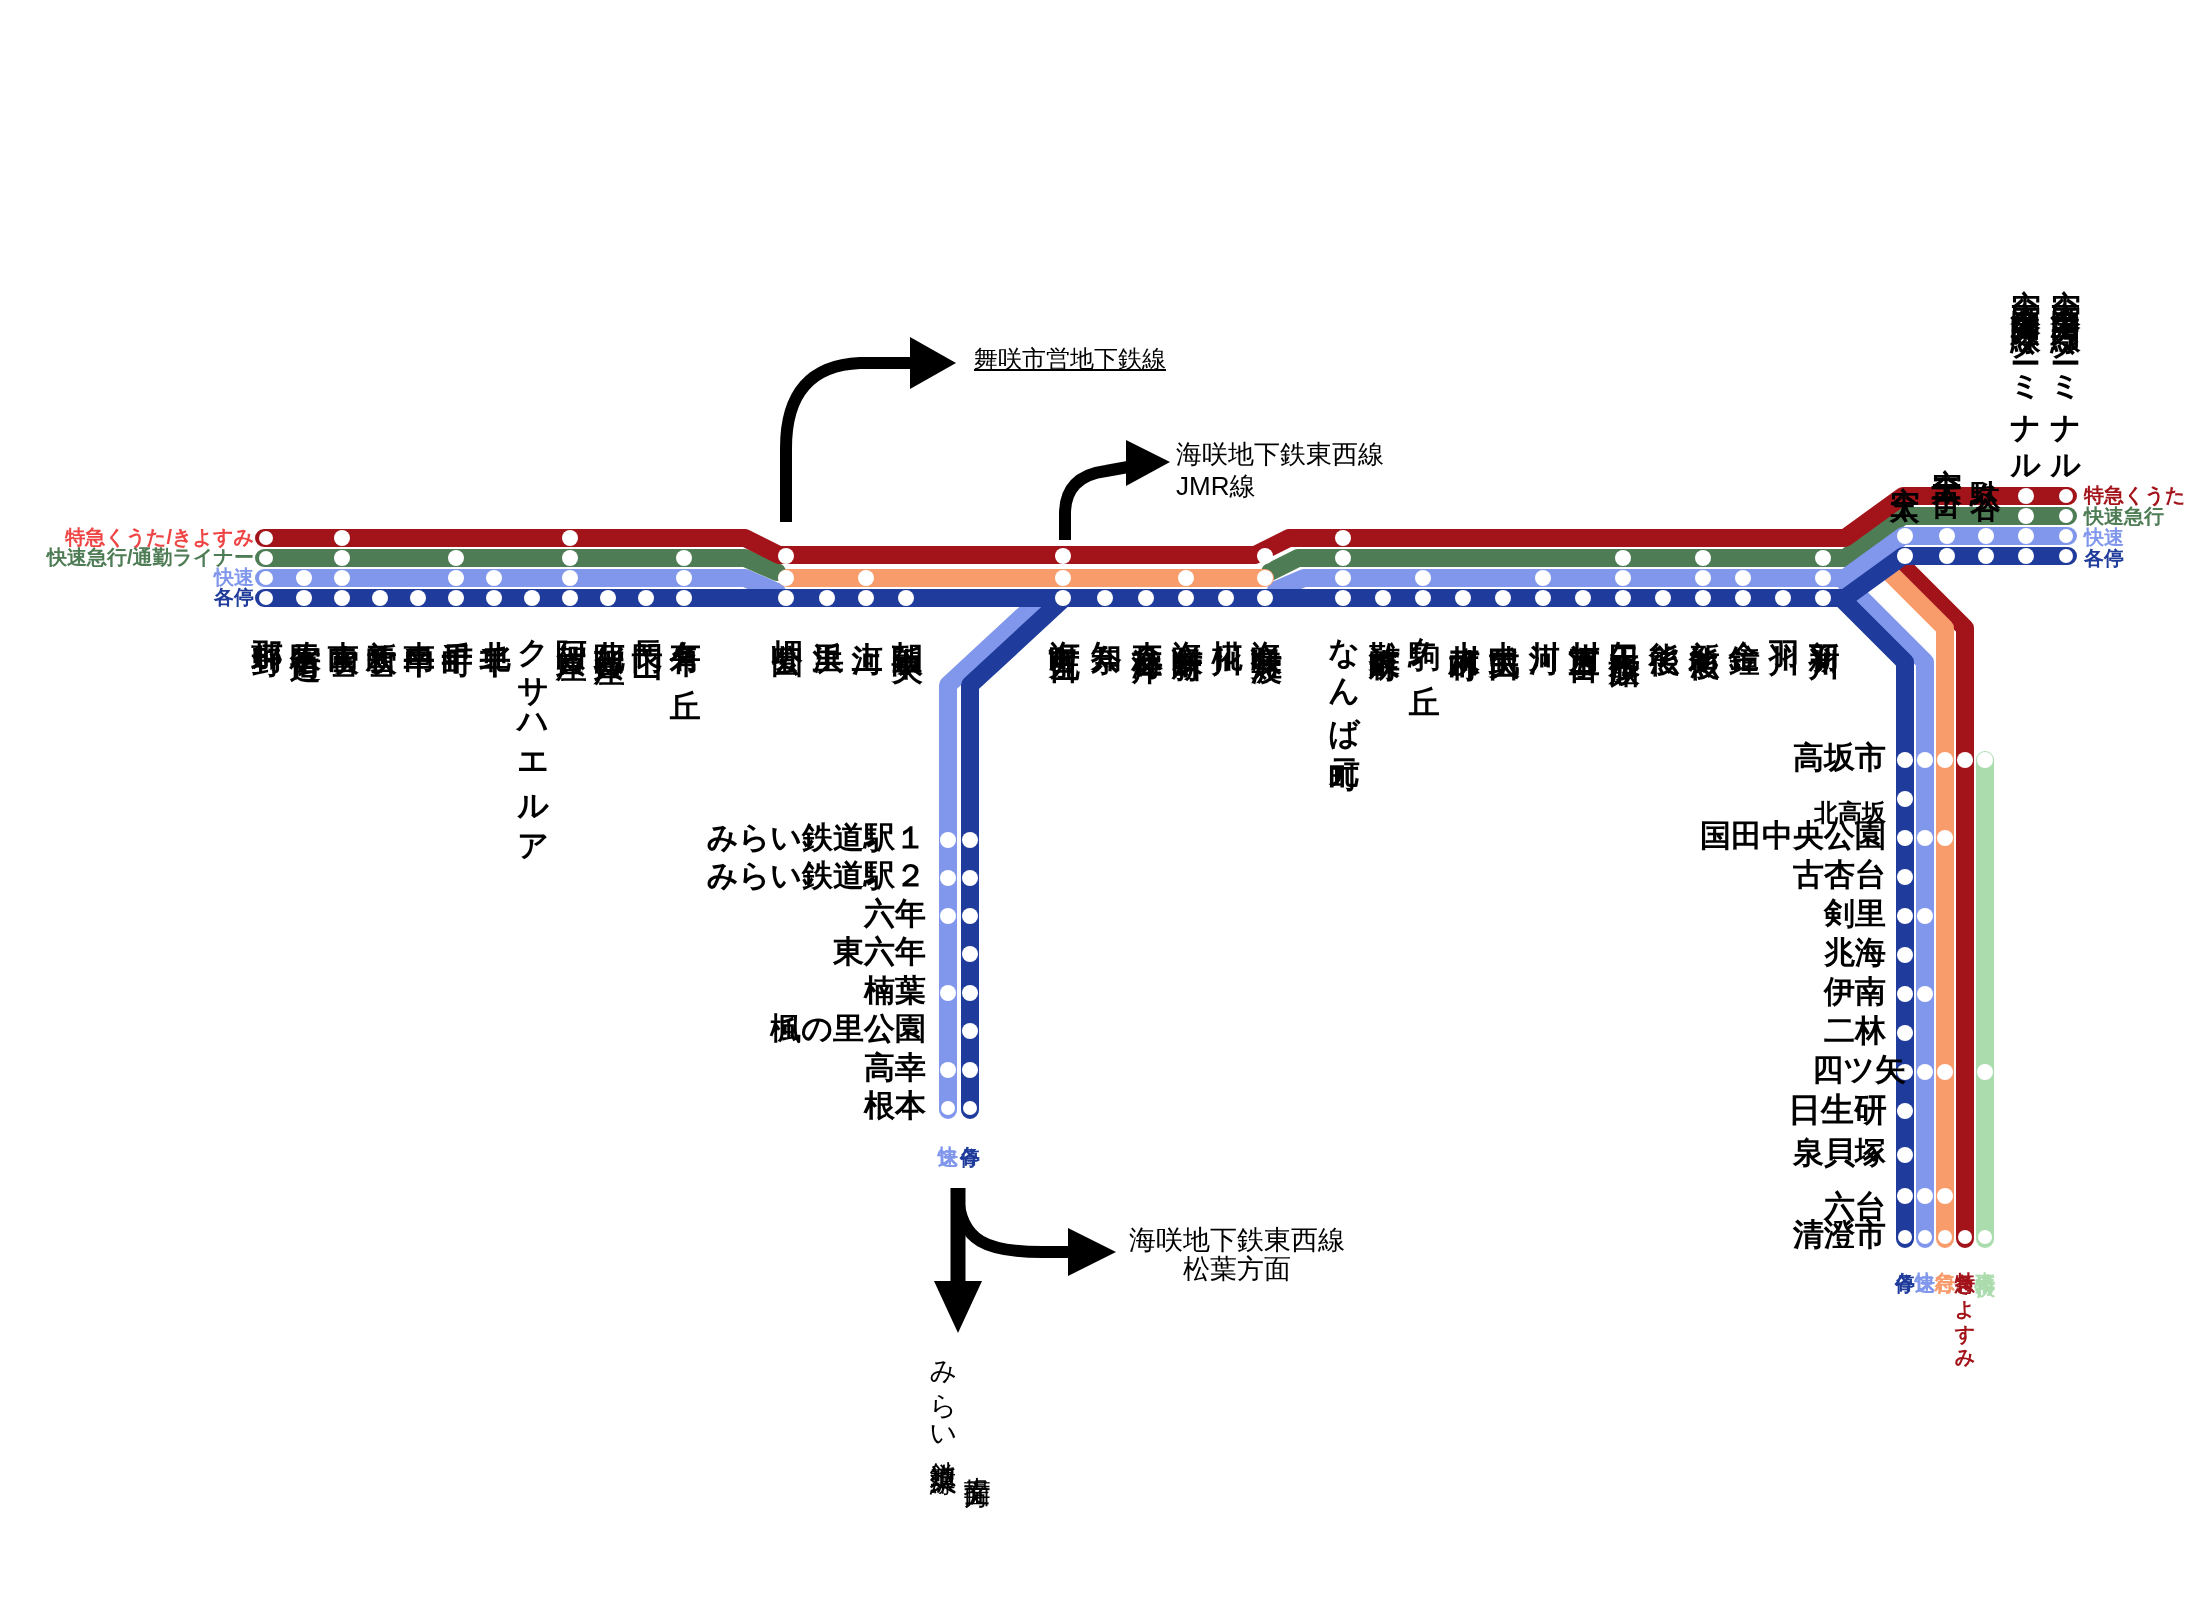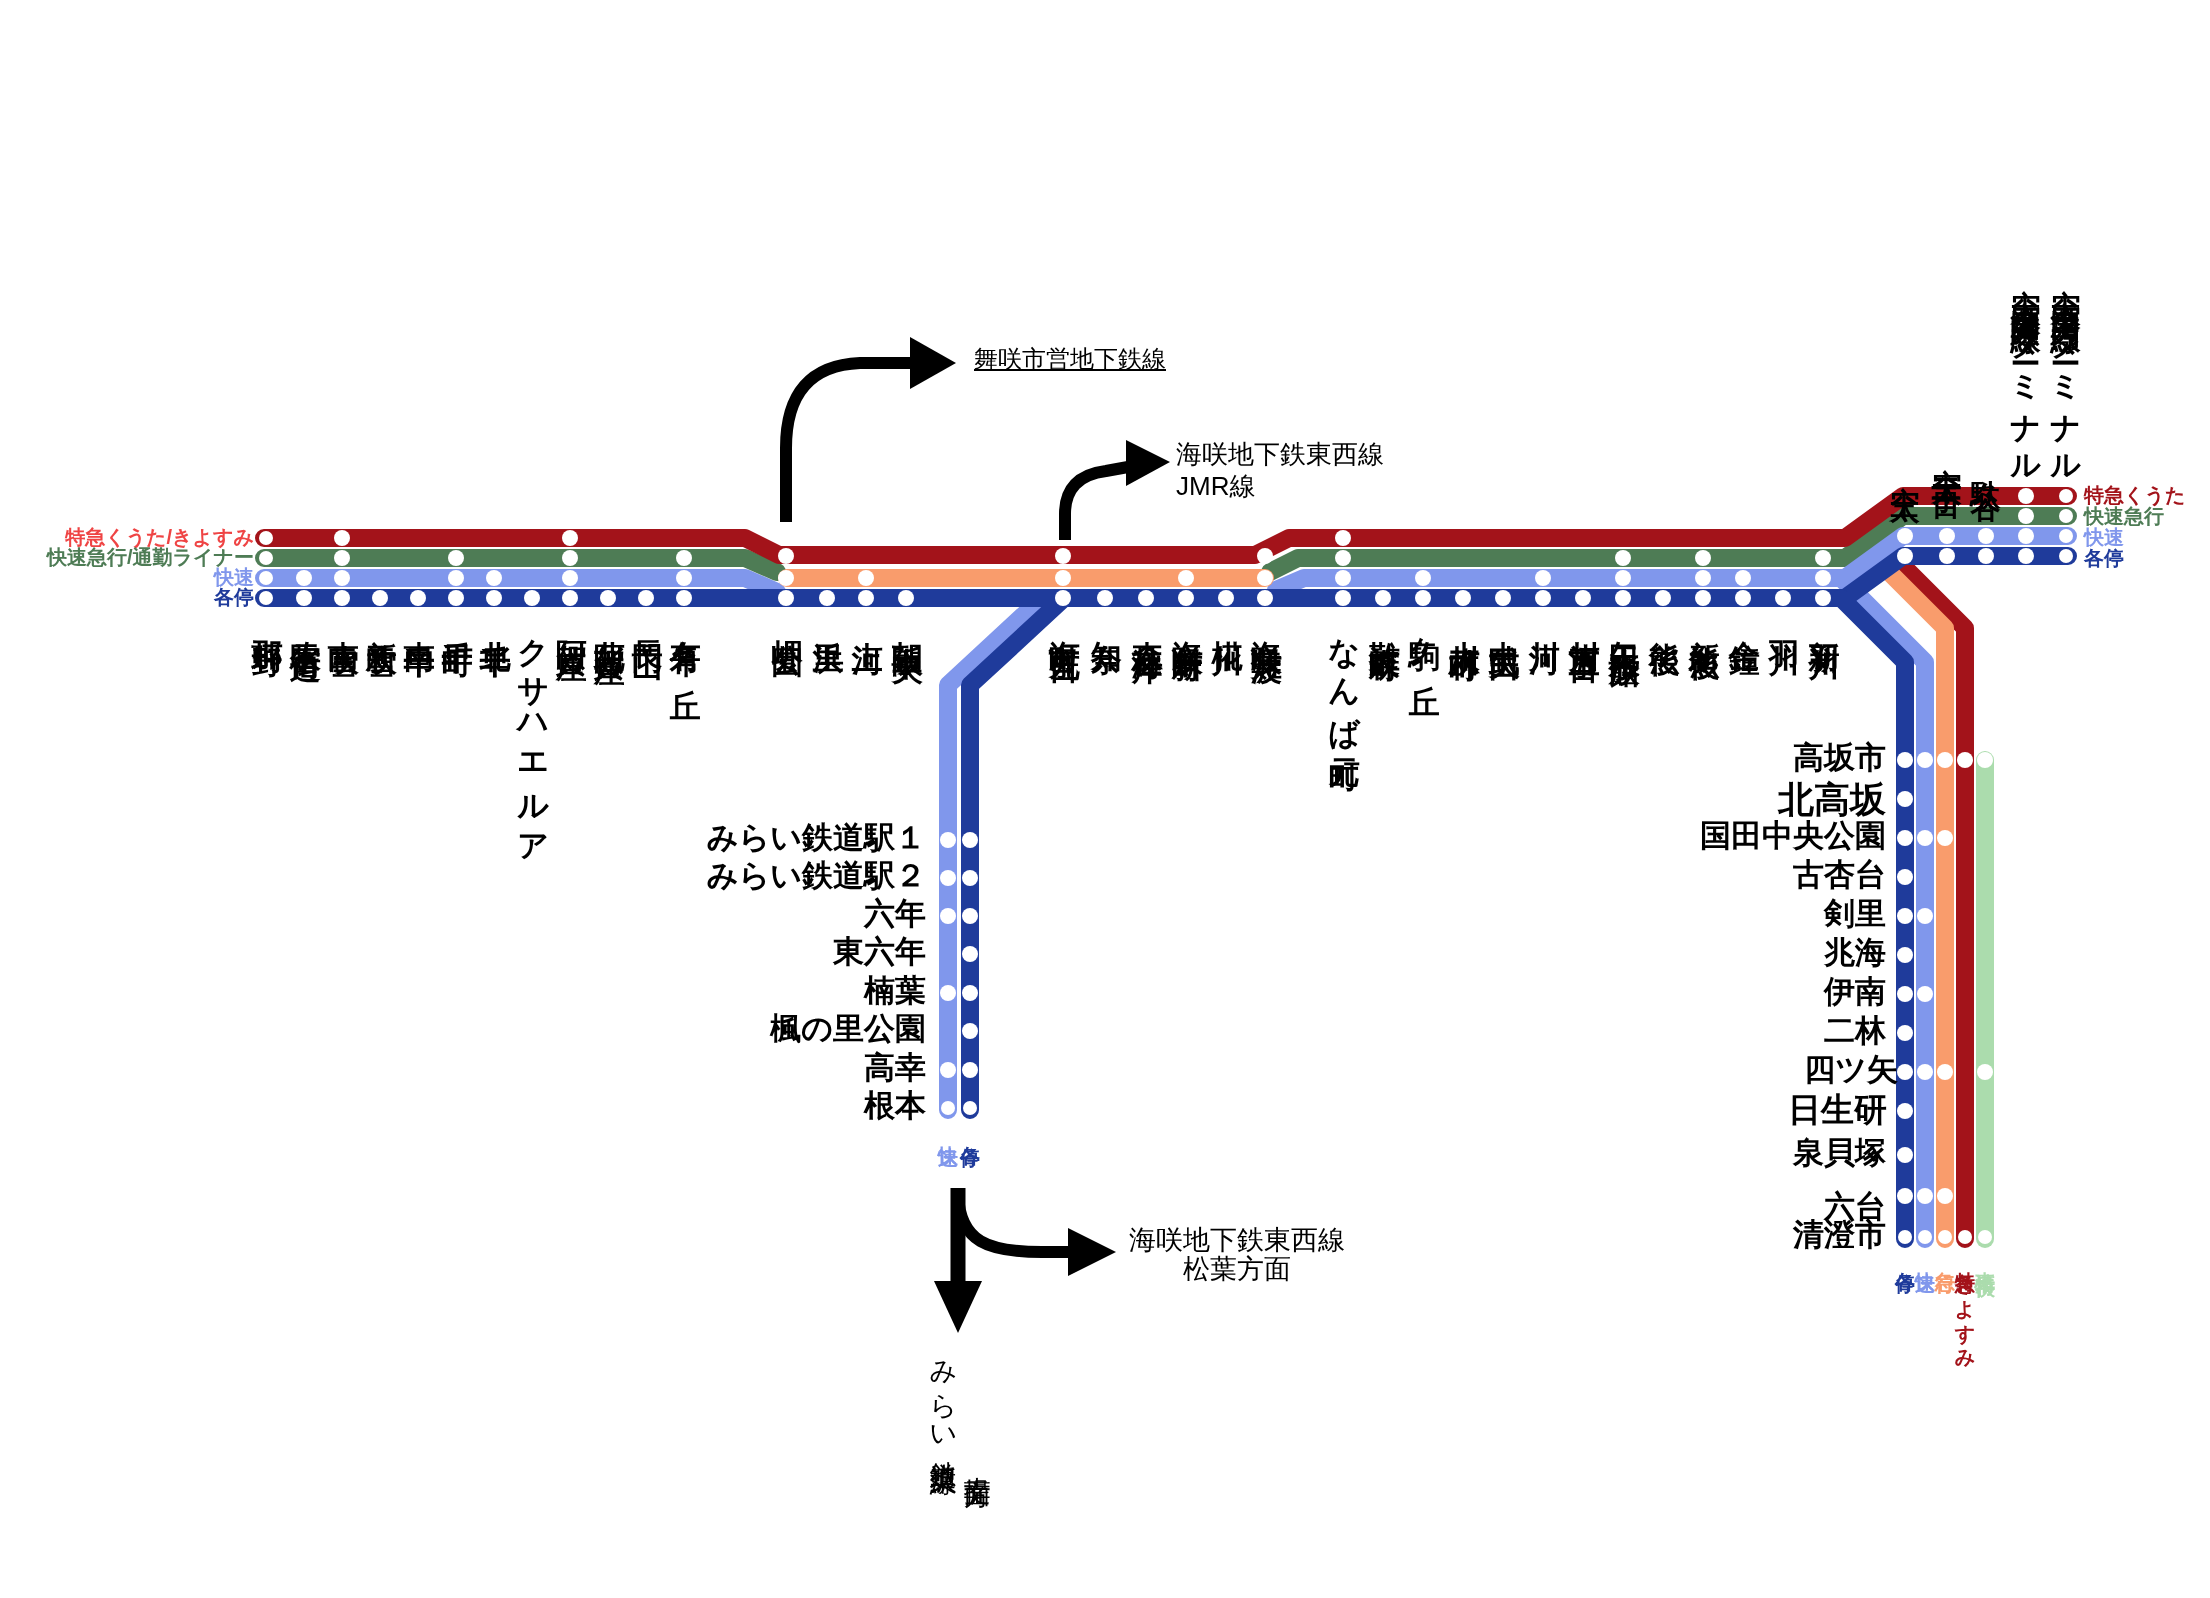--- a/index.html
+++ b/index.html
@@ -252,28 +252,28 @@
         <div class="lbl vert" style="left:1686px; top:616px; font-size:31px; letter-spacing:4px;">新熊後</div>
         <div class="lbl vert" style="left:1726px; top:616px; font-size:31px; letter-spacing:4px;">金鐘</div>
         <div class="lbl vert" style="left:1766px; top:616px; font-size:31px; letter-spacing:4px;">羽川</div>
         <div class="lbl vert" style="left:1806px; top:616px; font-size:31px; letter-spacing:4px;">新羽川</div>
         <div class="lbl vert" style="left:1888px; bottom:1124px; font-size:30px; letter-spacing:6px;">空太</div>
         <div class="lbl vert" style="left:1930px; bottom:1124px; font-size:30px; letter-spacing:6px;">空太二丁目</div>
         <div class="lbl vert" style="left:1969px; bottom:1124px; font-size:30px; letter-spacing:6px;">駄々谷</div>
         <div class="lbl vert" style="left:2009px; bottom:1124px; font-size:30px; letter-spacing:6px;">空太空港国際線ターミナル</div>
         <div class="lbl vert" style="left:2049px; bottom:1124px; font-size:30px; letter-spacing:6px;">空太空港国内線ターミナル</div>
         <div class="lbl" style="right:324px; top:741px; font-size:31px;">高坂市</div>
-        <div class="lbl" style="right:324px; top:780px; font-size:36px;">北高坂</div>
+        <div class="lbl" style="right:324px; top:800px; font-size:24px;">北高坂</div>
         <div class="lbl" style="right:324px; top:819px; font-size:31px;">国田中央公園</div>
         <div class="lbl" style="right:324px; top:858px; font-size:31px;">古杏台</div>
         <div class="lbl" style="right:324px; top:897px; font-size:31px;">剣里</div>
         <div class="lbl" style="right:324px; top:936px; font-size:31px;">兆海</div>
         <div class="lbl" style="right:324px; top:975px; font-size:31px;">伊南</div>
         <div class="lbl" style="right:324px; top:1014px; font-size:31px;">二林</div>
-        <div class="lbl" style="right:312px; top:1053px; font-size:31px;">四ツ矢</div>
+        <div class="lbl" style="right:304px; top:1053px; font-size:31px;">四ツ矢</div>
         <div class="lbl" style="right:323px; top:1092px; font-size:33px;">日生研</div>
         <div class="lbl" style="right:324px; top:1136px; font-size:31px;text-align:center;">泉貝塚</div>
         <div class="lbl" style="right:324px; top:1177px; font-size:31px;margin-top:13px;">六台</div>
         <div class="lbl" style="right:324px; top:1218px; font-size:31px;">清澄市</div>
         <div class="lbl" style="right:1284px; top:821px; font-size:31px;">みらい鉄道駅１</div>
         <div class="lbl" style="right:1284px; top:859px; font-size:31px;">みらい鉄道駅２</div>
         <div class="lbl" style="right:1284px; top:897px; font-size:31px;">六年</div>
         <div class="lbl" style="right:1284px; top:935px; font-size:31px;">東六年</div>
         <div class="lbl" style="right:1284px; top:974px; font-size:31px;">楠葉</div>
         <div class="lbl" style="right:1284px; top:1012px; font-size:31px;">楓の里公園</div>

